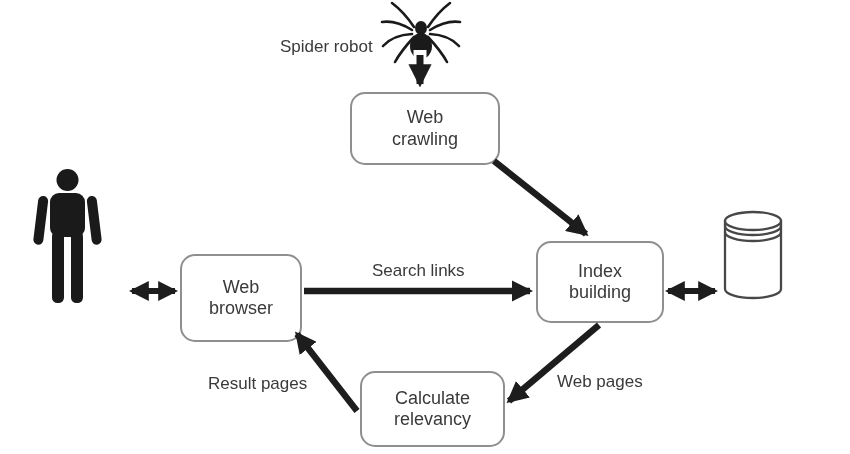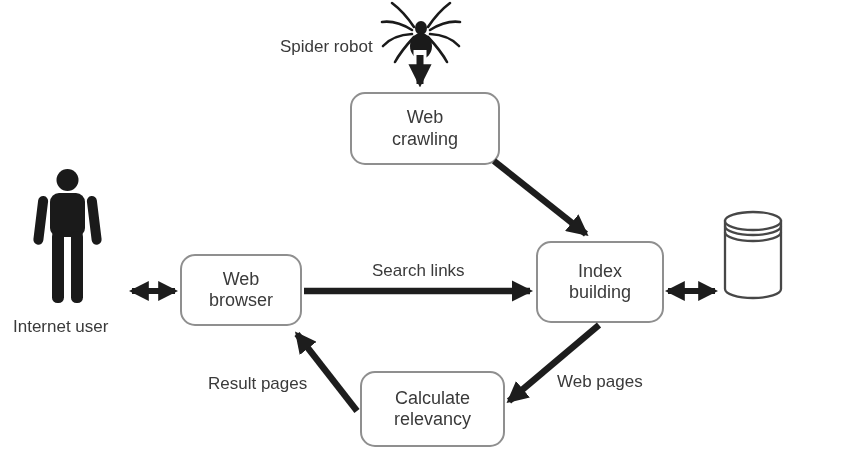--- a/index.html
+++ b/index.html
@@ -19,29 +19,28 @@
 <body>
 
 <div class="canvas">
 
   <div class="node" style="left:350px;top:92px;width:150px;height:73px">
     <span class="nl">Web crawling</span>
   </div>
   <div class="node" style="left:536px;top:241px;width:128px;height:82px">
     <span class="nl">Index building</span>
   </div>
-  <div class="node" style="left:180px;top:254px;width:122px;height:72px">
+  <div class="node" style="left:180px;top:254px;width:122px;height:88px">
     <span class="nl">Web browser</span>
   </div>
   <div class="node" style="left:360px;top:371px;width:145px;height:76px">
     <span class="nl">Calculate relevancy</span>
   </div>
 
   <div class="lbl" style="left:280px;top:37px">Spider robot</div>
-  <div class="lbl" style="left:13px;top:317px">Internet user</div>
   <div class="lbl" style="left:372px;top:261px">Search links</div>
   <div class="lbl" style="left:557px;top:372px">Web pages</div>
   <div class="lbl" style="left:208px;top:374px">Result pages</div>
 
   <svg class="layer" width="850" height="454" viewBox="0 0 850 454">
     <defs>
       <marker id="ah" viewBox="0 0 10 10" refX="8.5" refY="5" markerWidth="3.3" markerHeight="3.3" orient="auto-start-reverse" markerUnits="strokeWidth">
         <path d="M0,0 L10,5 L0,10 Z" fill="#1d1d1d"></path>
       </marker>
     </defs>

